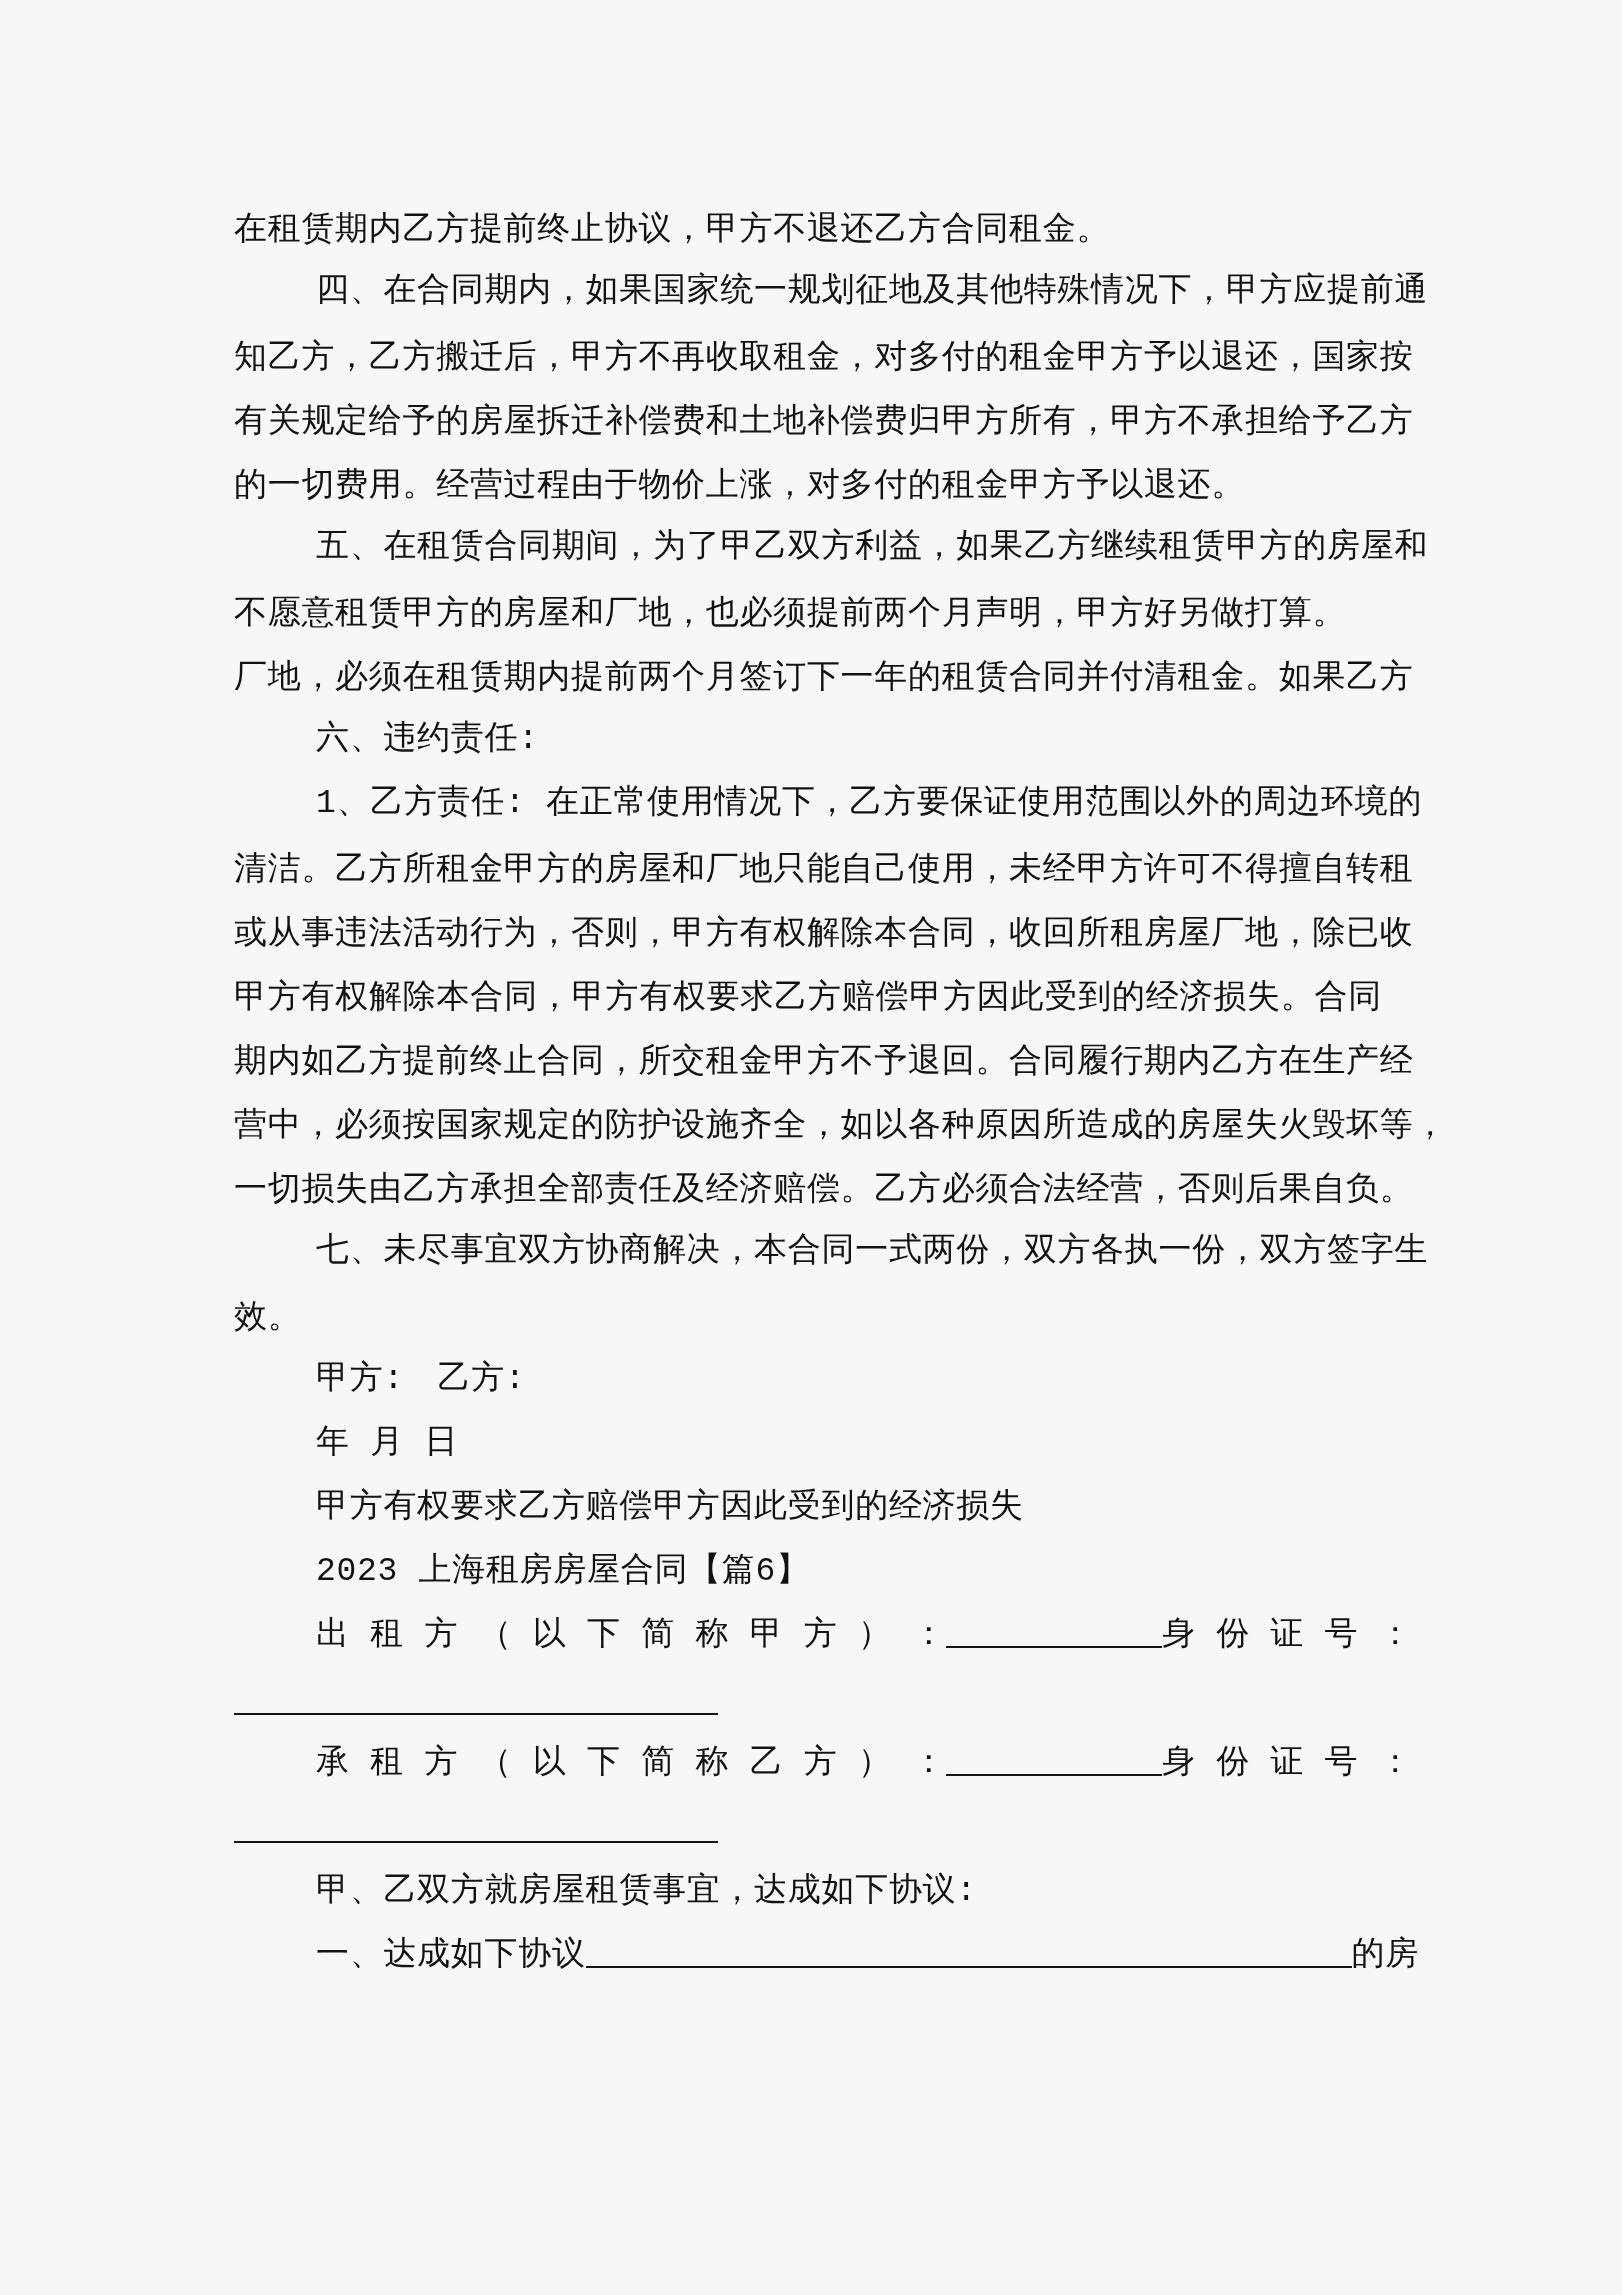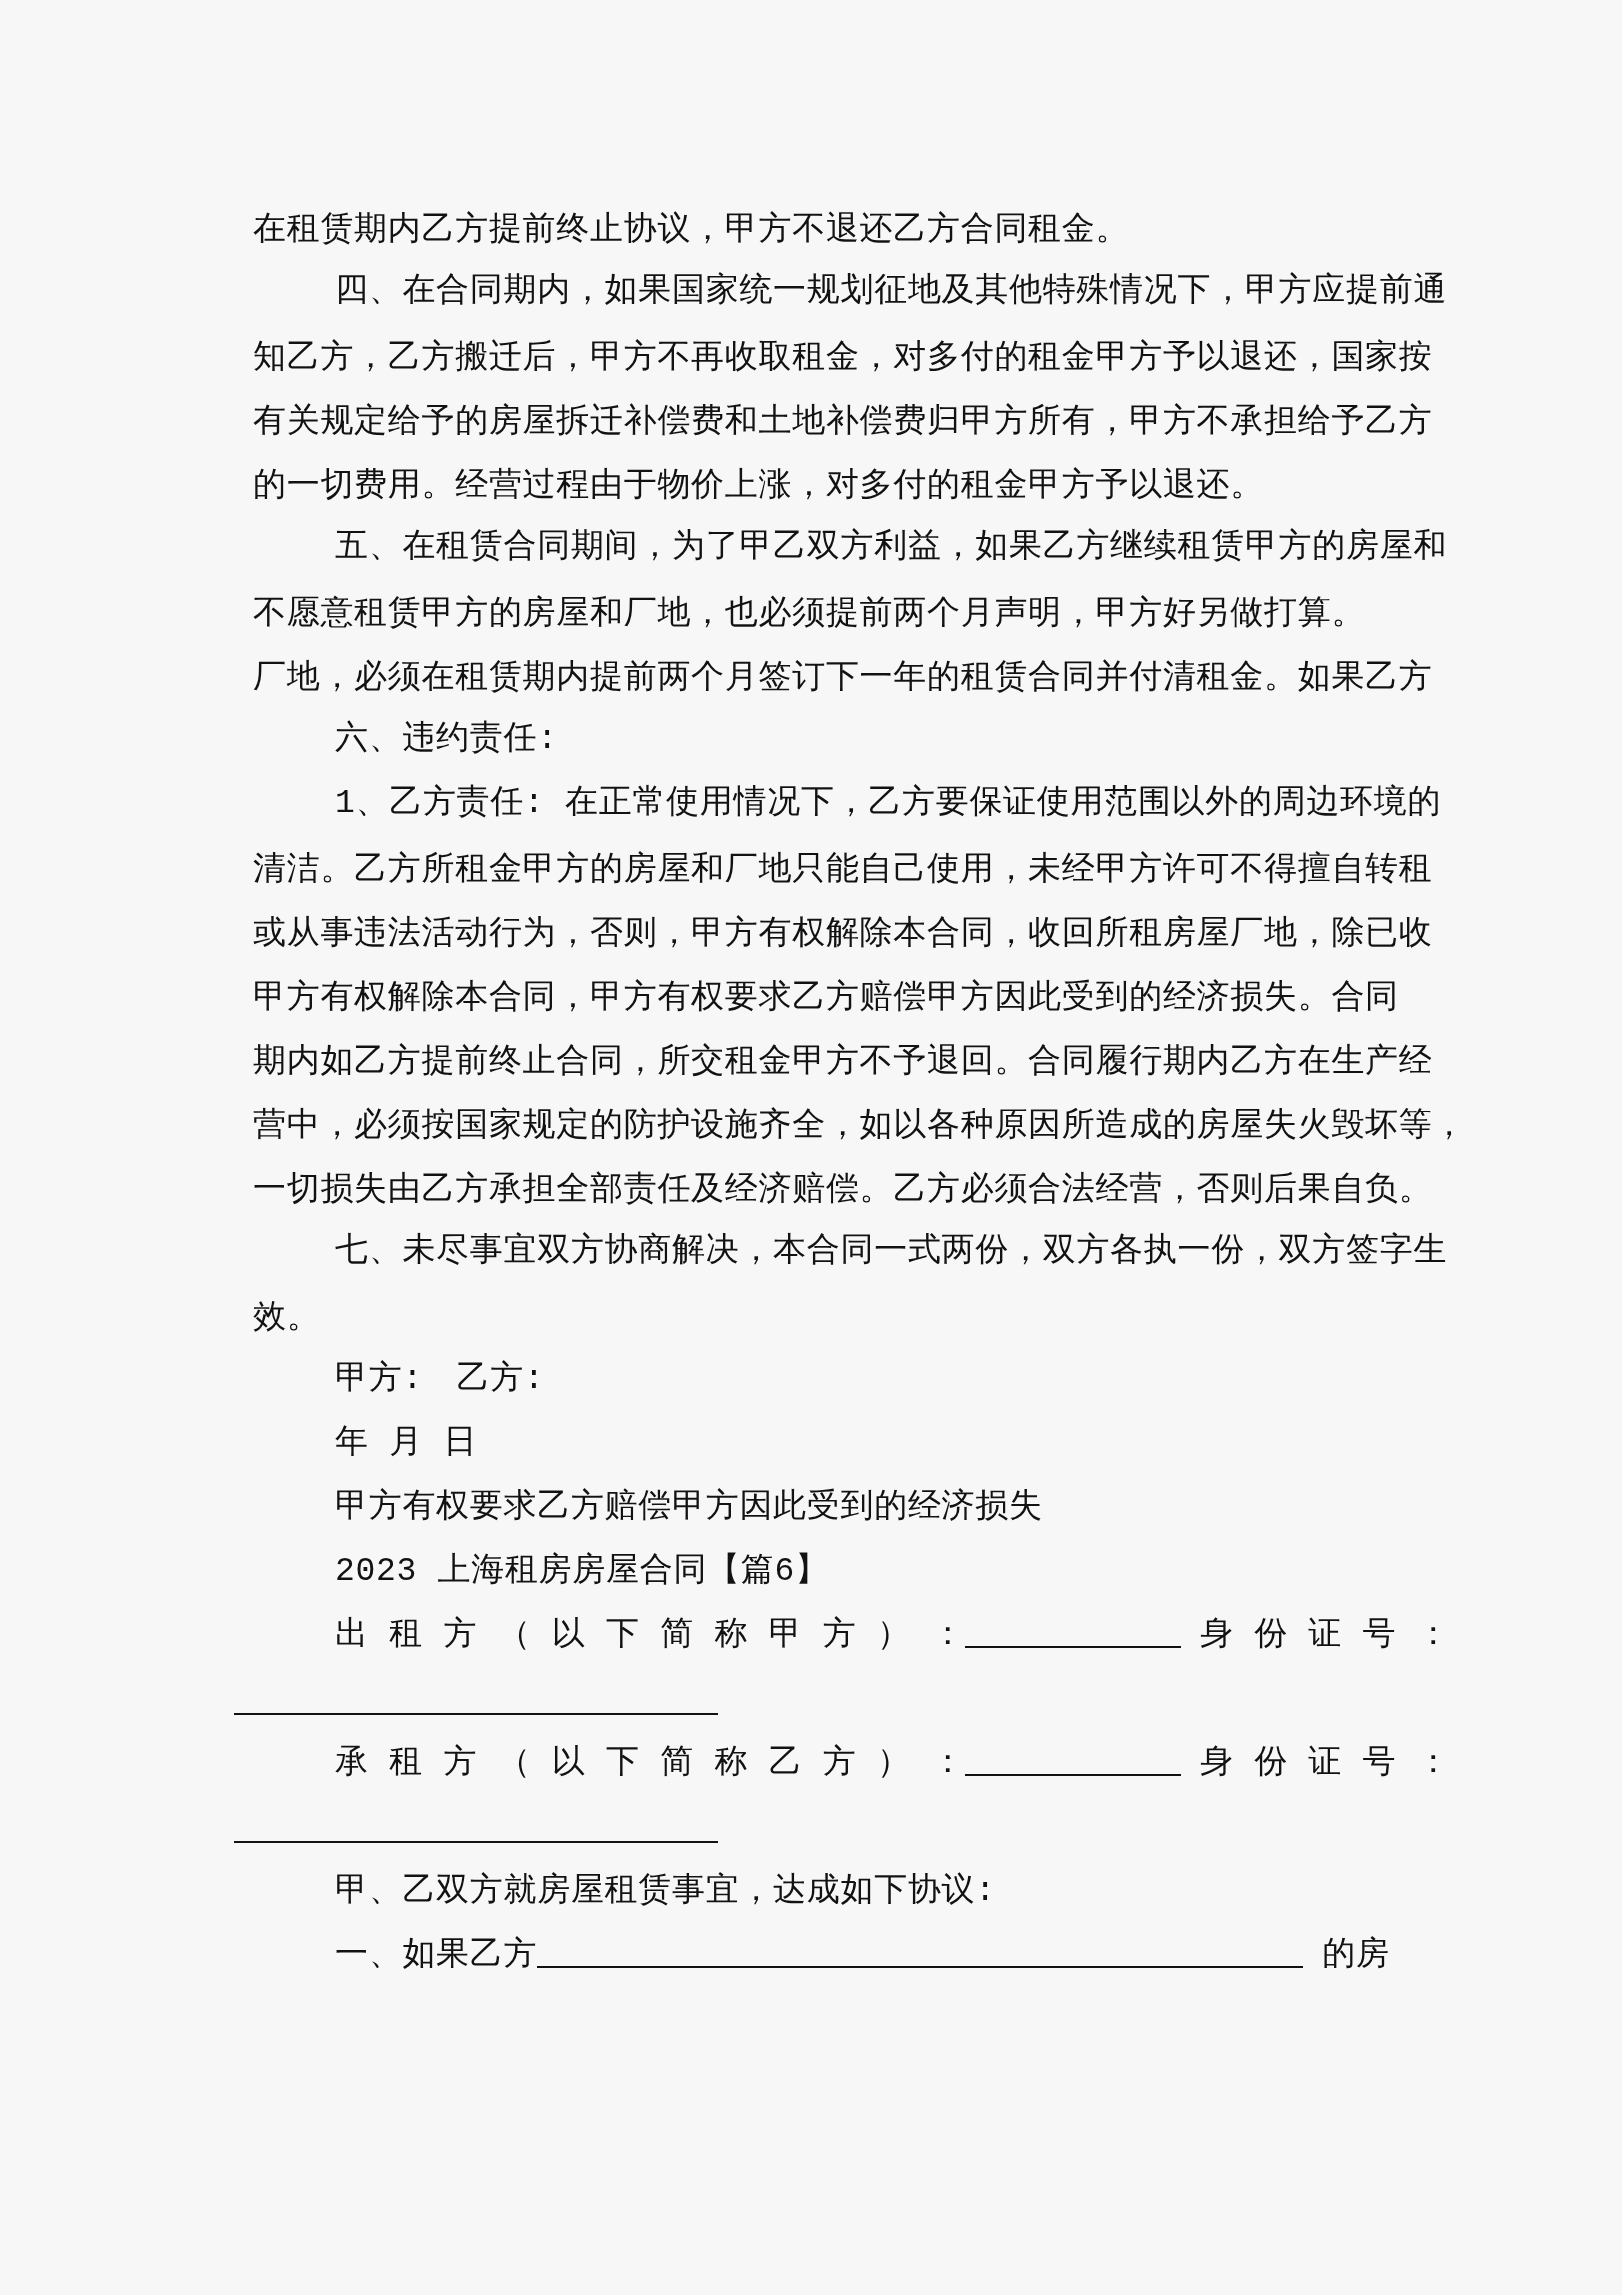--- a/index.html
+++ b/index.html
@@ -33,21 +33,21 @@
   .line.fill {
     text-align: justify;
     text-align-last: justify;
   }
   .blank {
     display: inline-block;
     height: 2.6px;
     border-bottom: 2.6px solid var(--ink);
     vertical-align: -3.9px;
   }
-  .run { letter-spacing: 0.7px; margin-left: 19px; }
+  .run { letter-spacing: 0.7px; }
 </style>
 </head>
 <body>
 
 <div class="page">
   <div class="doc" id="doc">
       <div class="line"><span class="run">在租赁期内乙方提前终止协议，甲方不退还乙方合同租金。</span></div>
       <div class="line indent fill"><span class="run">四、在合同期内，如果国家统一规划征地及其他特殊情况下，甲方应提前通</span></div>
       <div class="line fill"><span class="run">知乙方，乙方搬迁后，甲方不再收取租金，对多付的租金甲方予以退还，国家按</span></div>
       <div class="line fill"><span class="run">有关规定给予的房屋拆迁补偿费和土地补偿费归甲方所有，甲方不承担给予乙方</span></div>
@@ -67,16 +67,16 @@
       <div class="line"><span class="run">效。</span></div>
       <div class="line indent"><span class="run">甲方:　乙方:</span></div>
       <div class="line indent"><span class="run">年 月 日</span></div>
       <div class="line indent"><span class="run">甲方有权要求乙方赔偿甲方因此受到的经济损失</span></div>
       <div class="line indent"><span class="run">2023 上海租房房屋合同【篇6】</span></div>
       <div class="line indent fill"><span class="run">出 租 方 （ 以 下 简 称 甲 方 ） ：</span><span class="blank" style="width: 216px;"></span><span class="run">身 份 证 号 ：</span></div>
       <div class="line"><span class="blank" style="width: 484px;"></span></div>
       <div class="line indent fill"><span class="run">承 租 方 （ 以 下 简 称 乙 方 ） ：</span><span class="blank" style="width: 216px;"></span><span class="run">身 份 证 号 ：</span></div>
       <div class="line"><span class="blank" style="width: 484px;"></span></div>
       <div class="line indent"><span class="run">甲、乙双方就房屋租赁事宜，达成如下协议:</span></div>
-      <div class="line indent fill"><span class="run">一、如果乙方</span><span class="blank" style="width: 766px;"></span><span class="run">的房</span></div>
+      <div class="line indent fill"><span class="run">一、达成如下协议</span><span class="blank" style="width: 766px;"></span><span class="run">的房</span></div>
     </div>
 </div>
 
 
 </body></html>

